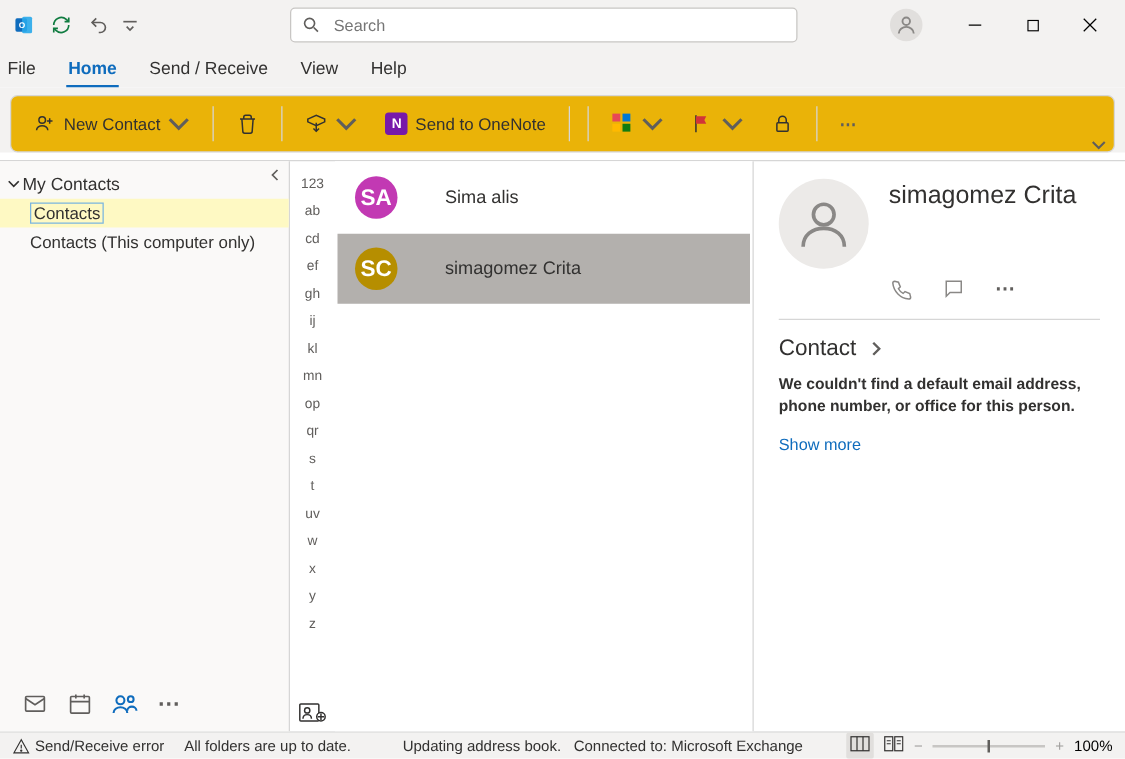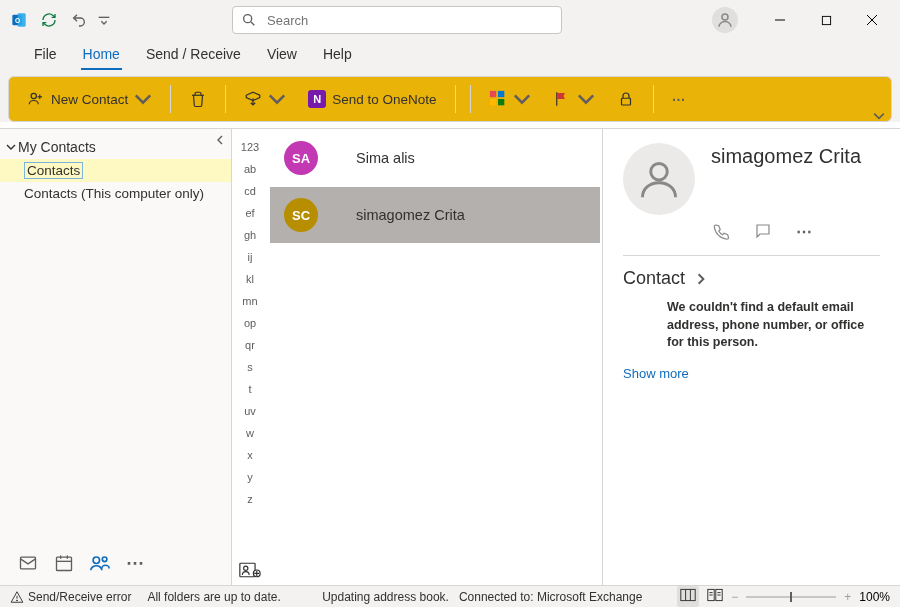--- a/index.html
+++ b/index.html
@@ -14,30 +14,30 @@
   }
   * { box-sizing: border-box; font-family: "Segoe UI", Tahoma, sans-serif; }
   html,body { margin:0; padding:0; width:900px; height:607px; background:#fff; color:var(--text); font-size:13px; overflow:hidden;}
   body { display:flex; flex-direction:column; }
 
   
   .titlebar { height:40px; display:flex; align-items:center; padding:0 6px; background:var(--bg); }
   .titlebar-left { display:flex; align-items:center; gap:4px; }
   .tb-btn { width:26px; height:26px; display:flex; align-items:center; justify-content:center; border-radius:3px;}
   .tb-btn svg { width:16px; height:16px; }
-  .searchbox { margin-left:120px; width:330px; height:28px; background:#fff; border:1px solid #c8c6c4; border-radius:4px; display:flex; align-items:center; padding:0 8px; gap:8px; color:#605e5c;}
+  .searchbox { margin-left:120px; width:406px; height:28px; background:#fff; border:1px solid #c8c6c4; border-radius:4px; display:flex; align-items:center; padding:0 8px; gap:8px; color:#605e5c;}
   .searchbox input { border:none; outline:none; flex:1; font-size:13px; background:transparent; }
   .titlebar-right { margin-left:auto; display:flex; align-items:center; gap:2px; }
   .avatar-sm { width:26px; height:26px; border-radius:50%; background:#e1dfdd; display:flex; align-items:center; justify-content:center; margin-right:18px;}
   .win-btn { width:44px; height:30px; display:flex; align-items:center; justify-content:center; }
 
   
-  .menubar { height:30px; display:flex; align-items:flex-end; padding:0 32px; gap:22px; background:var(--bg); font-size:14px;}
+  .menubar { height:30px; display:flex; align-items:flex-end; padding:0 4px; gap:22px; background:var(--bg); font-size:14px;}
   .menu-item { padding:4px 2px 6px; cursor:default; border-bottom:2px solid transparent; }
-  .menu-item.active { color:var(--accent); border-bottom:2px solid var(--accent); font-weight:400;}
+  .menu-item.active { color:var(--accent); border-bottom:2px solid var(--accent); font-weight:700;}
 
   
   .ribbon-wrap { padding:6px 8px 0; background:var(--bg);}
   .ribbon { height:46px; background:#eab308; border:1px solid var(--border); border-radius:6px; display:flex; align-items:center; padding:0 10px; gap:6px; position:relative;}
   .rbtn { height:34px; display:flex; align-items:center; justify-content:center; padding:0 8px; gap:6px; border-radius:4px; font-size:13.5px; white-space:nowrap;}
   .rbtn svg, .rbtn .ic { width:18px; height:18px; }
   .rsep { width:1px; height:28px; background:var(--border); margin:0 4px;}
   .chev { width:10px; height:10px; }
   .ribbon-collapse { position:absolute; right:6px; bottom:-4px;}
 
@@ -57,33 +57,33 @@
 
   
   .alpha { width:36px; display:flex; flex-direction:column; align-items:center; padding-top:8px; gap:3px; font-size:11px; color:#605e5c; position:relative;}
   .alpha div { height:19px; display:flex; align-items:center;}
   .alpha-footer { position:absolute; bottom:6px; }
 
   
   .clist { flex:0 0 335px; border-right:1px solid var(--border); background:#fff; position:relative;}
   .card { height:56px; display:flex; align-items:center; gap:14px; padding:0 14px; margin:1px 2px;}
   .card.sel { background:#b3b0ad;}
-  .circ { width:34px; height:34px; border-radius:50%; display:flex; align-items:center; justify-content:center; color:#fff; font-size:13px; font-weight:600;}
+  .circ { width:34px; height:34px; border-radius:50%; display:flex; align-items:center; justify-content:center; color:#fff; font-size:18px; font-weight:600;}
   .card-name { font-size:14.5px;margin-left:24px;}
 
   
   .detail { flex:1; padding:14px 20px; overflow:auto;}
   .d-head { display:flex; align-items:flex-start; gap:16px;}
   .d-avatar { width:72px; height:72px; border-radius:50%; background:#eceae8; display:flex; align-items:center; justify-content:center; flex-shrink:0;}
   .d-title { font-size:20px; padding-top:2px;}
   .d-actions { display:flex; gap:22px; margin-left:88px; margin-top:6px; color:#8a8886;}
   .d-actions .ic { width:20px; height:20px; display:flex; align-items:center; justify-content:center;}
   .d-hr { border:none; border-top:1px solid var(--border); margin:14px 0 12px;}
   .d-section { display:flex; align-items:center; gap:10px; font-size:18px; margin-bottom:10px;}
-  .d-msg { font-size:12.5px; color:#323130; font-weight:600; margin-bottom:14px; line-height:1.4;margin-left:44px;}
+  .d-msg { font-size:12.5px; color:#323130; font-weight:600; margin-bottom:14px; line-height:1.4;}
   .showmore { color:var(--link); font-size:13px;}
 
   
   .status { height:22px; background:var(--bg); border-top:1px solid var(--border); display:flex; align-items:center; font-size:12px; color:#323130; padding:0 4px; gap:10px;}
   .status .warn { display:flex; align-items:center; gap:4px; padding:0 6px;}
   .status-mid { display:flex; gap:19px;}
   .status-right { margin-left:auto; display:flex; align-items:center; gap:8px; padding-right:6px;}
   .zoom-track { width:90px; height:2px; background:#c8c6c4; position:relative;}
   .zoom-thumb { position:absolute; top:-4px; left:44px; width:2px; height:10px; background:#605e5c;}
 

